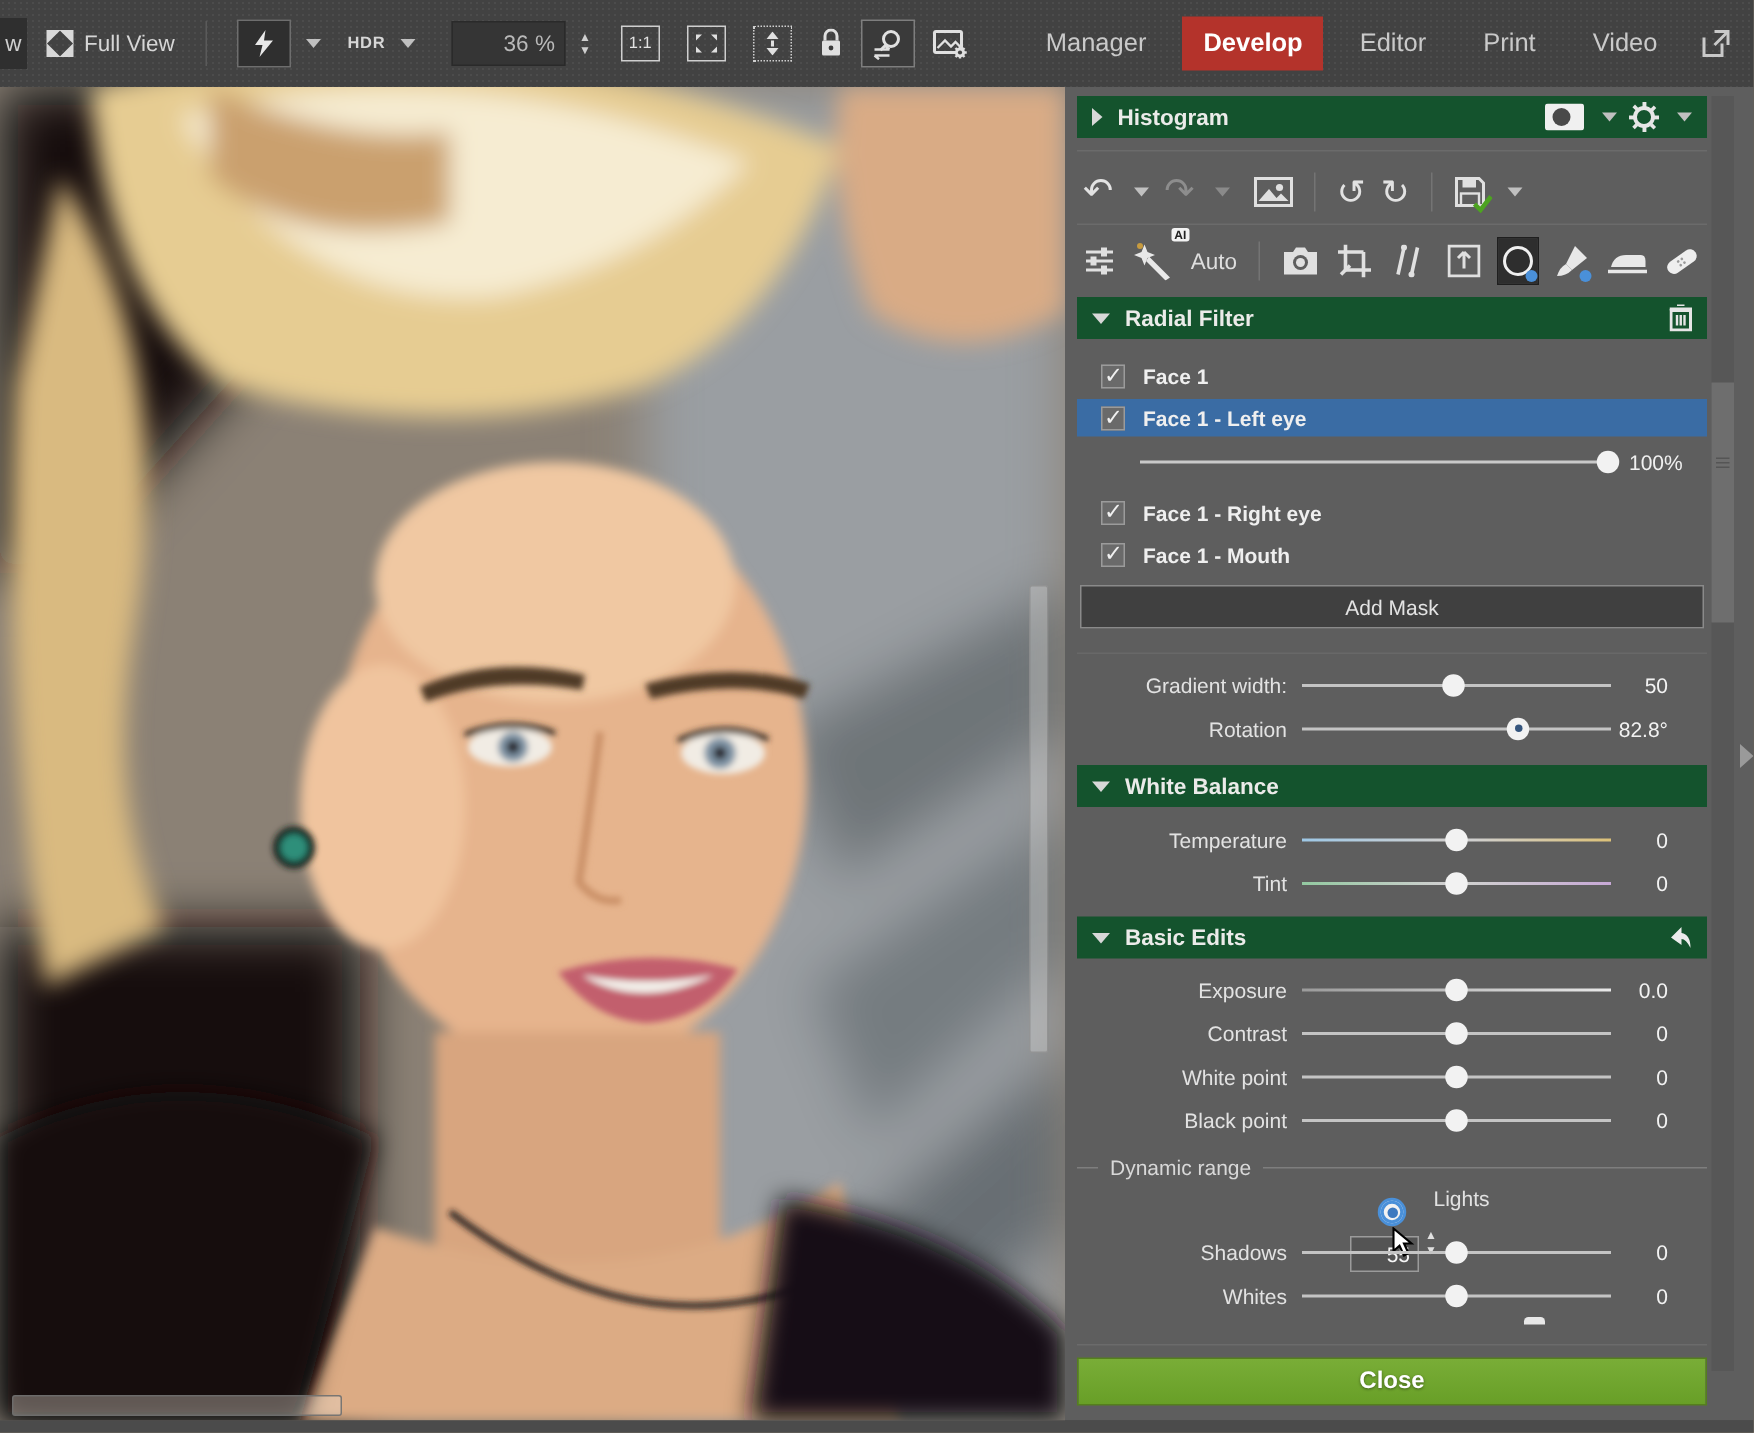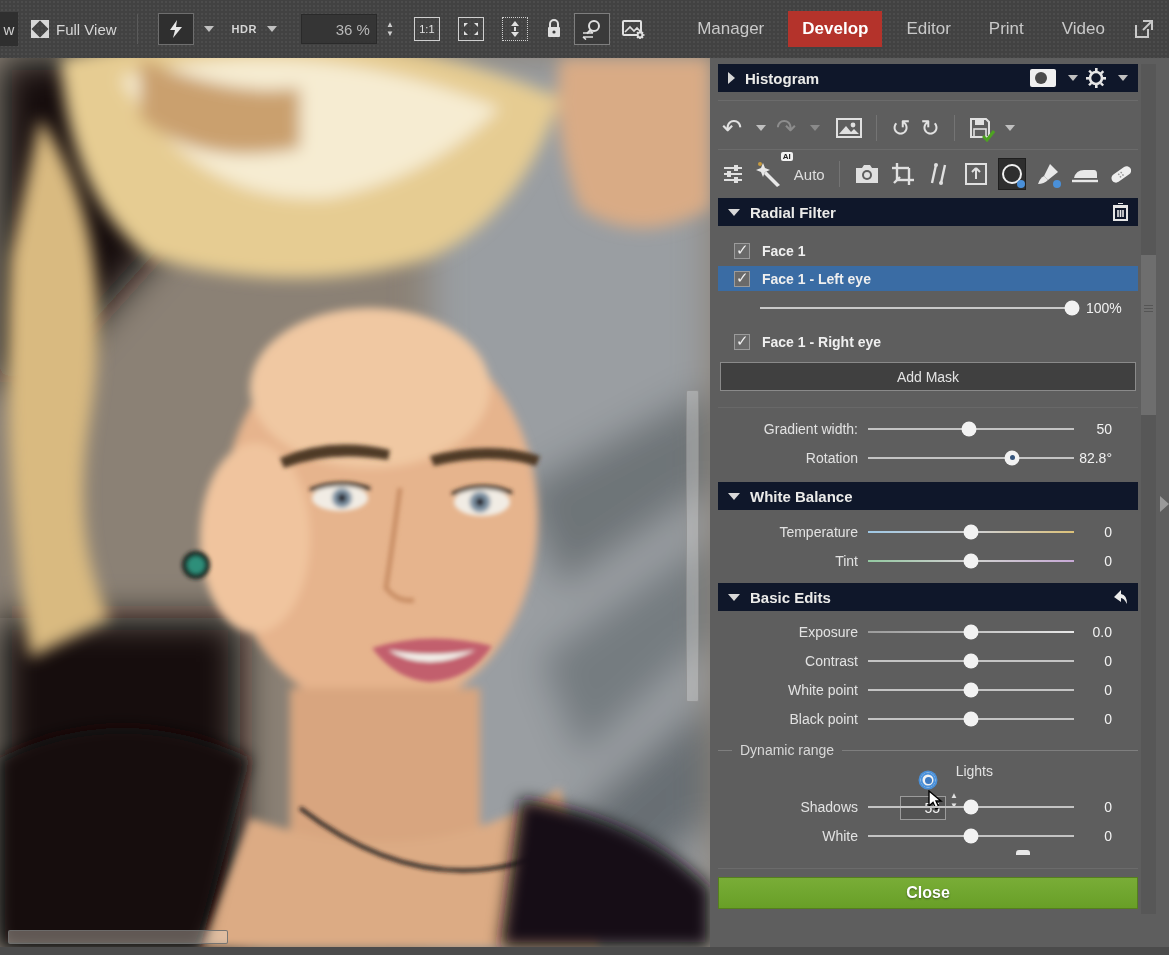--- a/index.html
+++ b/index.html
@@ -44,21 +44,21 @@
   
   .canvas { position:relative; width:710px; height:889px; background:#7c746b; overflow:hidden; }
   .canvas svg.photo { display:block; }
   .hscroll { position:absolute; left:8px; top:872px; width:220px; height:14px; background:rgba(235,225,215,0.35); border:1px solid rgba(110,110,110,0.9); border-radius:2px; }
   .vscroll { position:absolute; left:686px; top:332px; width:13px; height:312px; background:rgba(235,235,235,0.30); border:1px solid rgba(130,130,130,0.6); border-radius:2px; }
 
   
   .panel { position:relative; width:459px; height:889px; background:#5e5e5e; }
   .panel-inner { position:absolute; left:8px; top:0; width:420px; }
 
-  .sec-header { height:28px; background:#0f172a; display:flex; align-items:center; padding:0 10px; gap:10px; }
+  .sec-header { height:28px; background:#14532d; display:flex; align-items:center; padding:0 10px; gap:10px; }
   .sec-title { font-weight:bold; font-size:15px; color:#ebebe9; }
   .chev { width:0; height:0; }
   .chev.right { border-top:6px solid transparent; border-bottom:6px solid transparent; border-left:7px solid #d8d8d8; }
   .chev.down { border-left:6px solid transparent; border-right:6px solid transparent; border-top:7px solid #d8d8d8; }
   .sec-header .spacer { flex:1; }
 
   .hist-header { margin-top:6px; }
   .hist-icons { display:flex; align-items:center; gap:8px; }
   .divider { height:1px; background:#6b6b6b; margin:8px 0; }
 
@@ -506,20 +506,24 @@
           <div class="opacity-row">
             <div class="opacity-track">
               <span class="handle" style="left:100%;"></span>
             </div>
             <span class="opacity-val">100%</span>
           </div>
           <div class="mask-row" style="margin-top:8px;">
             <span class="checkbox"></span>
             <span class="mask-label">Face 1 - Right eye</span>
           </div>
+          <div class="mask-row">
+            <span class="checkbox"></span>
+            <span class="mask-label">Face 1 - Mouth</span>
+          </div>
           <div class="add-mask">Add Mask</div>
         </div>
 
         <div class="divider" style="margin:16px 0 6px 0; background:#686868;"></div>
 
         <div class="srow">
           <span class="slabel">Gradient width:</span>
           <div class="track-wrap">
               <div class="track">
                 <span class="handle" style="left:49%;"></span>
@@ -636,21 +640,21 @@
         <div class="srow">
           <span class="slabel">Shadows</span>
           <div class="track-wrap">
               <div class="track">
                 <span class="handle" style="left:50%;"></span>
               </div>
             </div>
           <span class="sval">0</span>
         </div>
         <div class="srow">
-          <span class="slabel">White</span>
+          <span class="slabel">Whites</span>
           <div class="track-wrap">
               <div class="track">
                 <span class="handle" style="left:50%;"></span>
               </div>
             </div>
           <span class="sval">0</span>
         </div>
 
         <div class="partial-handle">
             <span></span>

